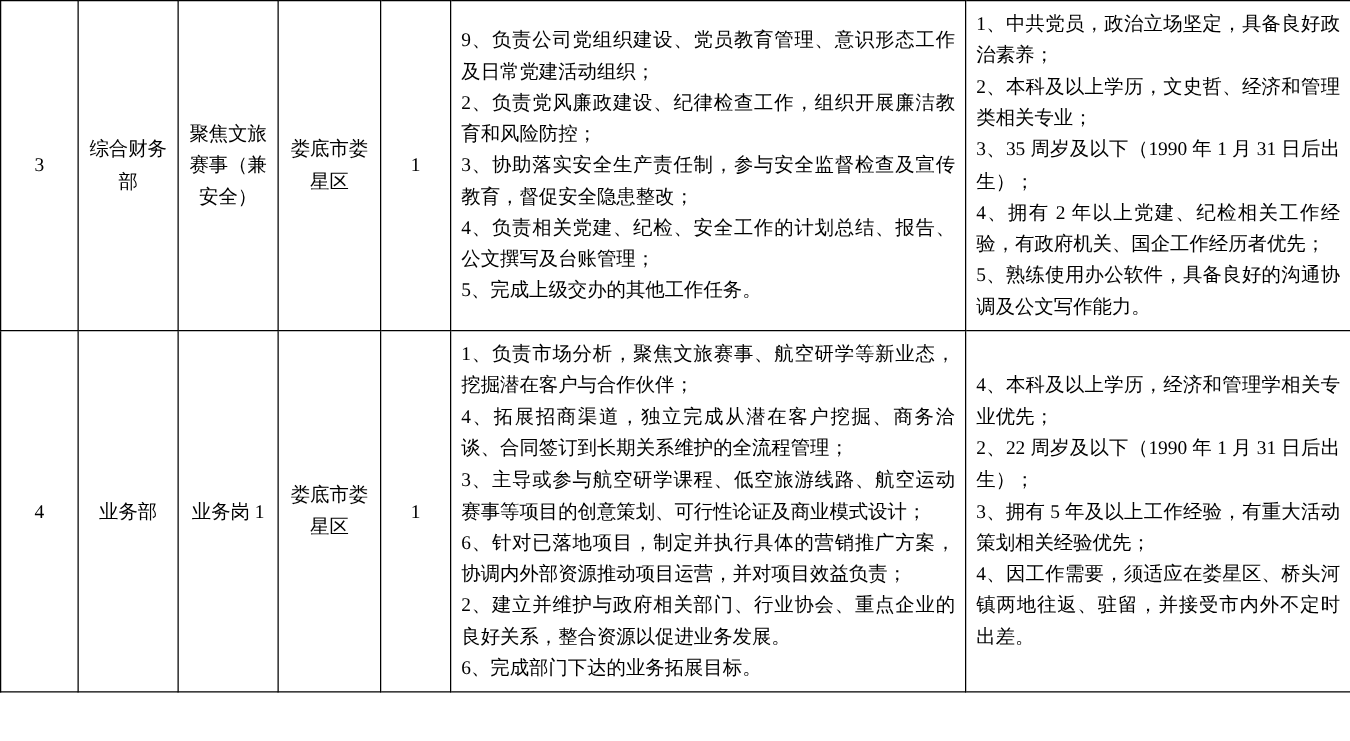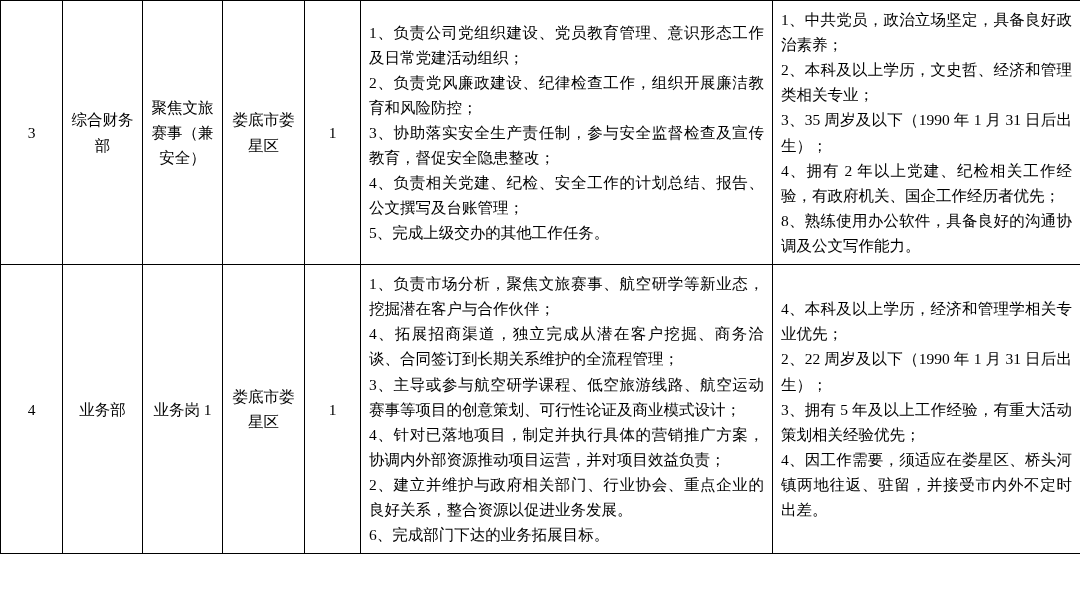--- a/index.html
+++ b/index.html
@@ -73,45 +73,45 @@
       <col class="c-req">
     </colgroup>
     <tbody>
       <tr>
         <td class="center">3</td>
         <td class="narrow-center">综合财务部</td>
         <td class="narrow-center">聚焦文旅赛事（兼安全）</td>
         <td class="narrow-center">娄底市娄星区</td>
         <td class="center">1</td>
         <td class="body-text">
-          <p class="para">1、负责公司党组织建设、党员教育管理、意识形态工作及日常党建活动组织；</p>
+          <p class="para">9、负责公司党组织建设、党员教育管理、意识形态工作及日常党建活动组织；</p>
           <p class="para">2、负责党风廉政建设、纪律检查工作，组织开展廉洁教育和风险防控；</p>
           <p class="para">3、协助落实安全生产责任制，参与安全监督检查及宣传教育，督促安全隐患整改；</p>
           <p class="para">4、负责相关党建、纪检、安全工作的计划总结、报告、公文撰写及台账管理；</p>
           <p class="para">5、完成上级交办的其他工作任务。</p>
         </td>
         <td class="body-text">
           <p class="para">1、中共党员，政治立场坚定，具备良好政治素养；</p>
           <p class="para">2、本科及以上学历，文史哲、经济和管理类相关专业；</p>
           <p class="para">3、35 周岁及以下（1990 年 1 月 31 日后出生）；</p>
           <p class="para">4、拥有 2 年以上党建、纪检相关工作经验，有政府机关、国企工作经历者优先；</p>
-          <p class="para">8、熟练使用办公软件，具备良好的沟通协调及公文写作能力。</p>
+          <p class="para">5、熟练使用办公软件，具备良好的沟通协调及公文写作能力。</p>
         </td>
       </tr>
       <tr>
         <td class="center">4</td>
         <td class="narrow-center">业务部</td>
         <td class="narrow-center">业务岗 1</td>
         <td class="narrow-center">娄底市娄星区</td>
         <td class="center">1</td>
         <td class="body-text">
           <p class="para">1、负责市场分析，聚焦文旅赛事、航空研学等新业态，挖掘潜在客户与合作伙伴；</p>
           <p class="para">4、拓展招商渠道，独立完成从潜在客户挖掘、商务洽谈、合同签订到长期关系维护的全流程管理；</p>
           <p class="para">3、主导或参与航空研学课程、低空旅游线路、航空运动赛事等项目的创意策划、可行性论证及商业模式设计；</p>
-          <p class="para">4、针对已落地项目，制定并执行具体的营销推广方案，协调内外部资源推动项目运营，并对项目效益负责；</p>
+          <p class="para">6、针对已落地项目，制定并执行具体的营销推广方案，协调内外部资源推动项目运营，并对项目效益负责；</p>
           <p class="para">2、建立并维护与政府相关部门、行业协会、重点企业的良好关系，整合资源以促进业务发展。</p>
           <p class="para">6、完成部门下达的业务拓展目标。</p>
         </td>
         <td class="body-text">
           <p class="para">4、本科及以上学历，经济和管理学相关专业优先；</p>
           <p class="para">2、22 周岁及以下（1990 年 1 月 31 日后出生）；</p>
           <p class="para">3、拥有 5 年及以上工作经验，有重大活动策划相关经验优先；</p>
           <p class="para">4、因工作需要，须适应在娄星区、桥头河镇两地往返、驻留，并接受市内外不定时出差。</p>
         </td>
       </tr>

